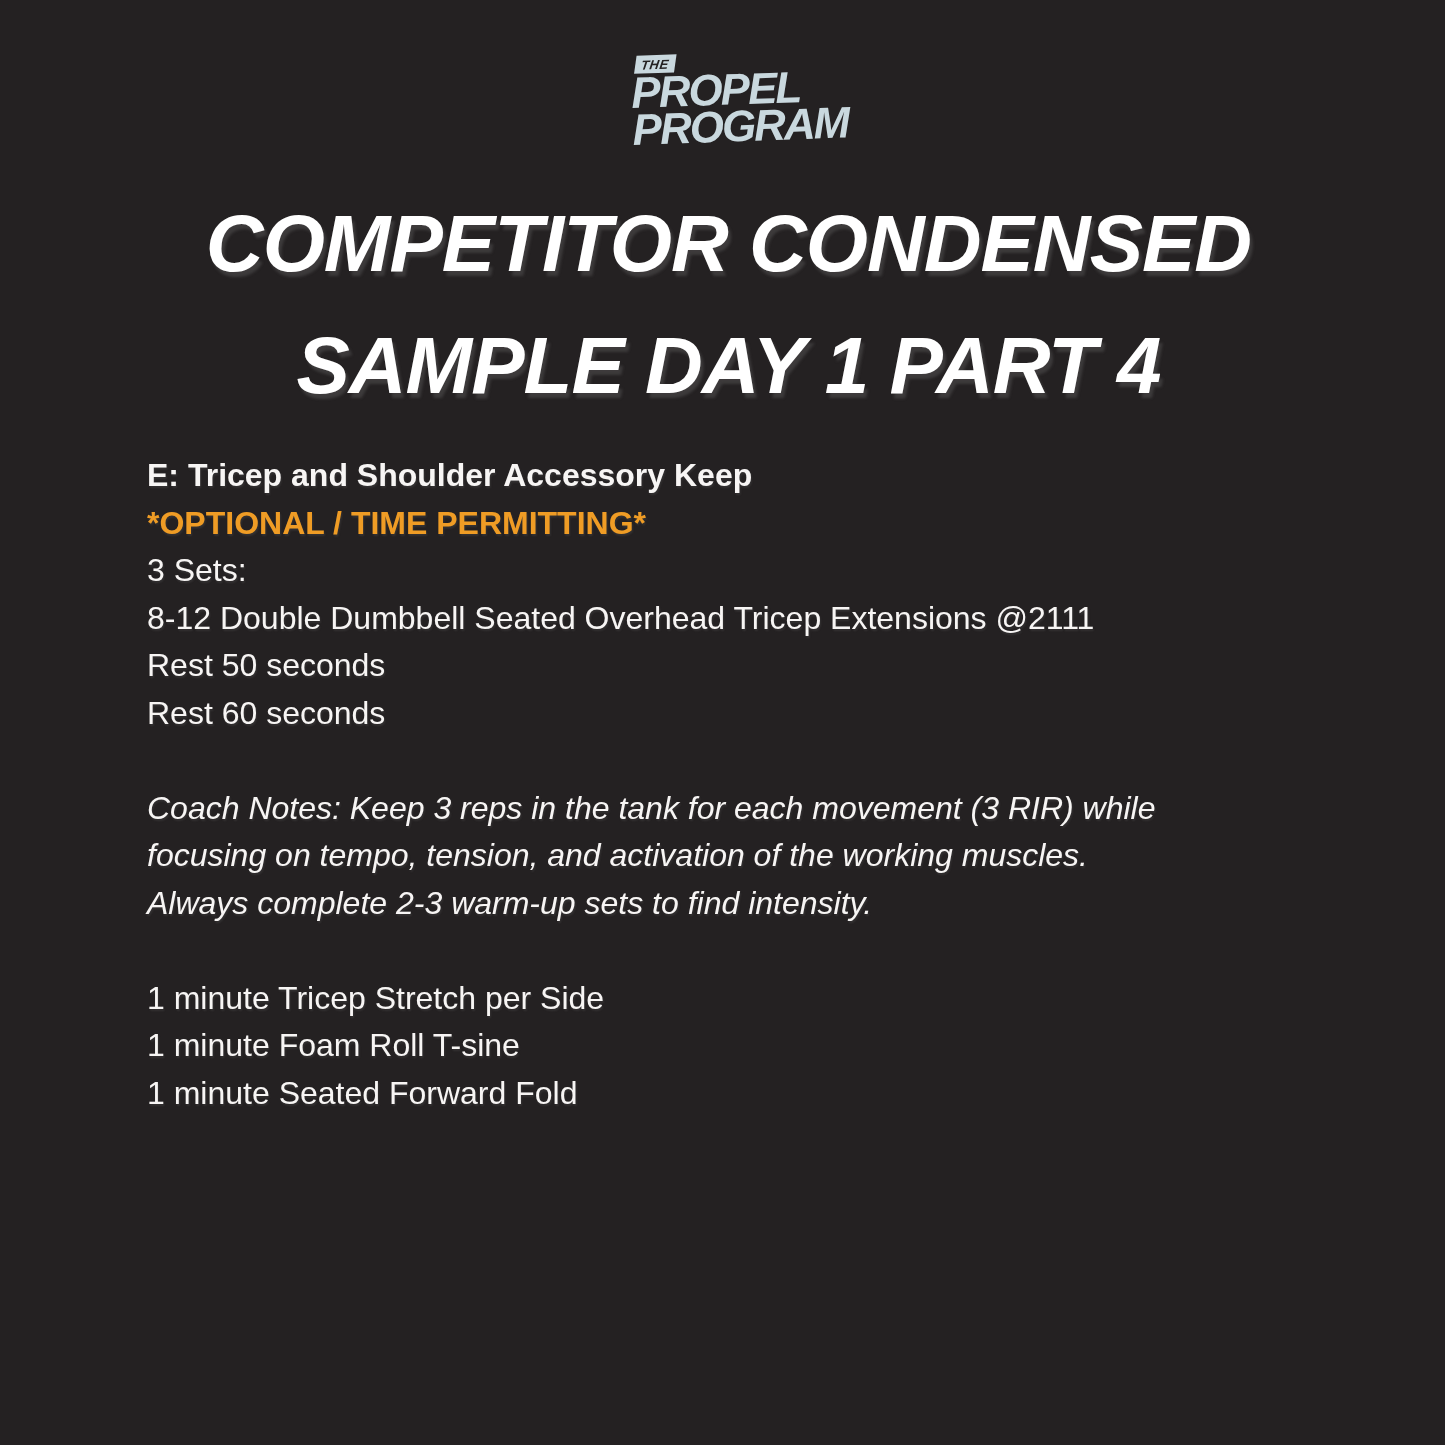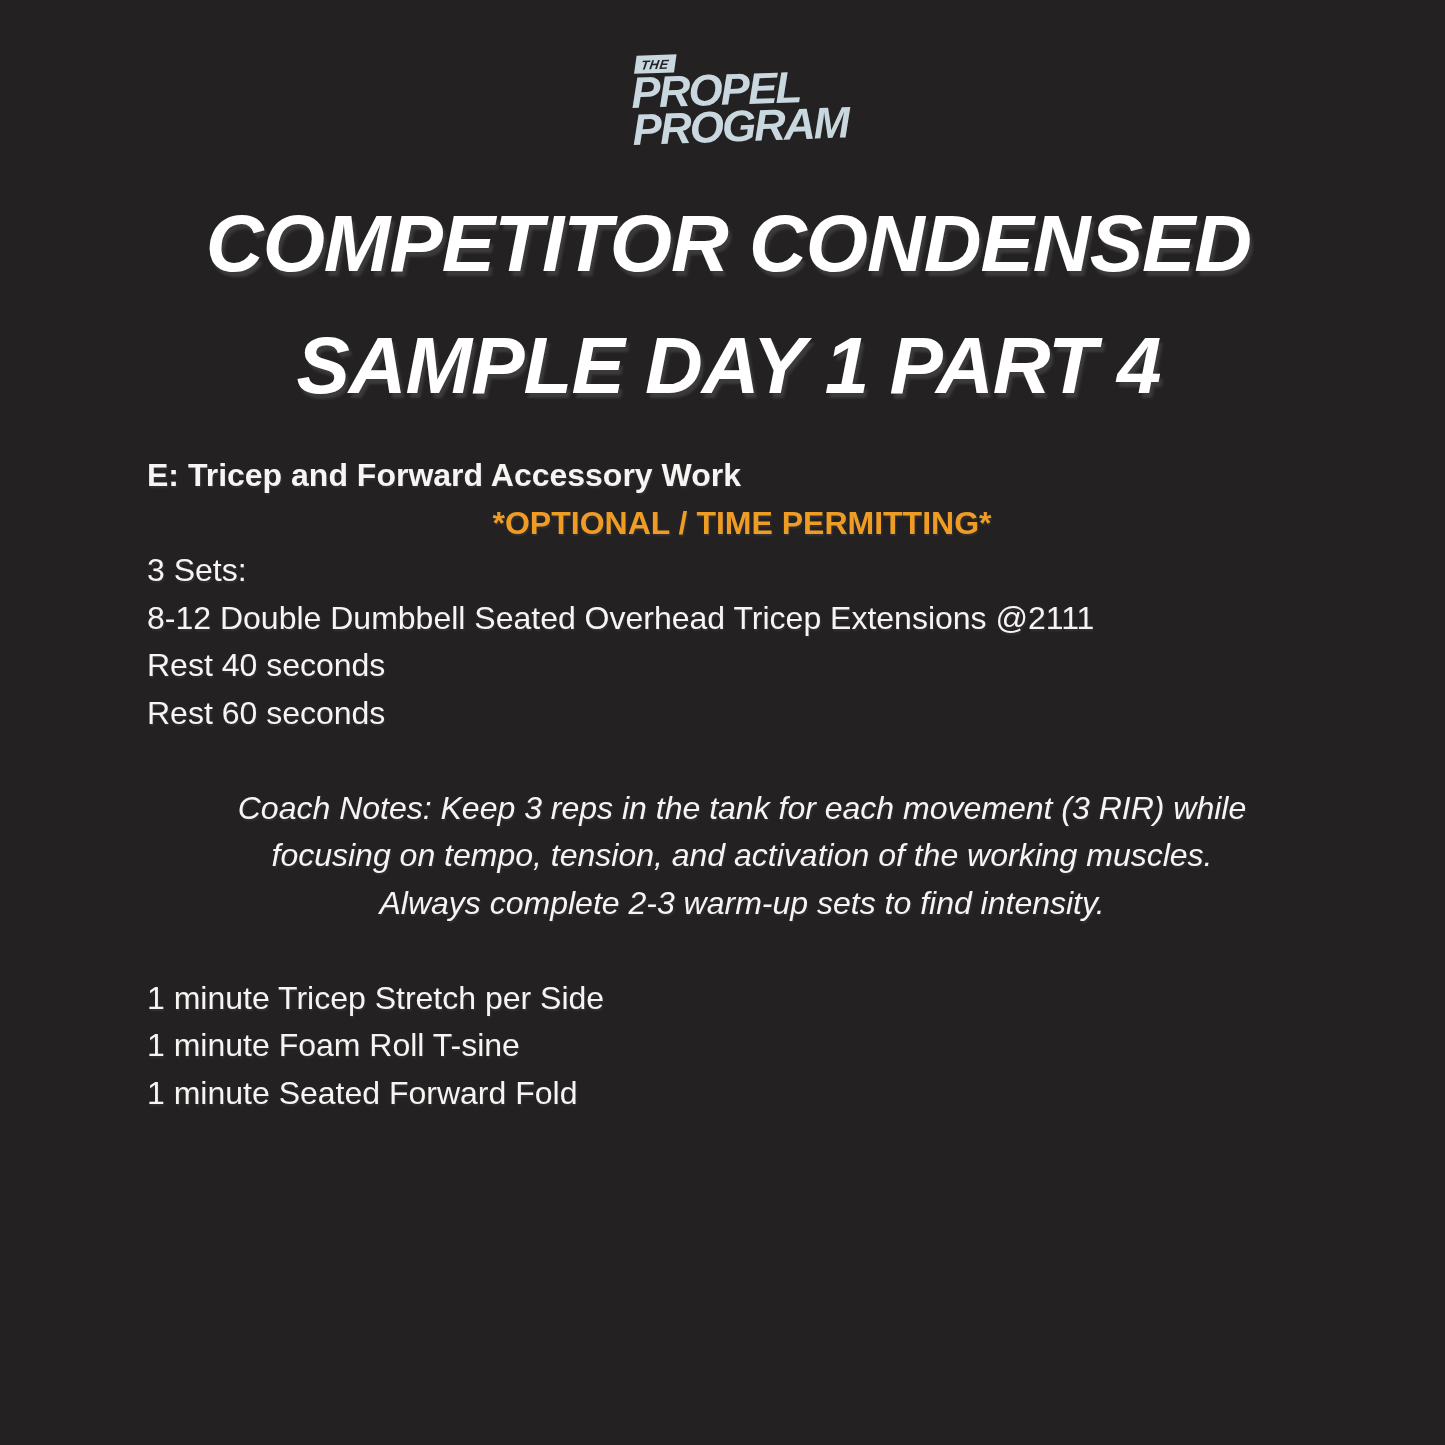--- a/index.html
+++ b/index.html
@@ -66,45 +66,45 @@
     position:absolute;
     left:147px;top:452px;
     width:1190px;
     color:var(--text,#f7f5f4);
     font-size:32px;
     line-height:47.5px;
     text-shadow:1px 2px 2px rgba(110,110,110,0.22);
   }
   .line{white-space:nowrap;min-height:47.5px;}
   .s-bold{font-weight:700;}
-  .s-orange{font-weight:700;color:var(--accent,#ef9c25);text-align:center;}
-  .s-italic{font-style:italic;text-align:center;}
+  .s-orange{font-weight:700;color:var(--accent,#ef9c25);}
+  .s-italic{font-style:italic;}
   .s-spacer{}
 </style>
 </head>
 <body>
 
 <div class="page">
 
   <div class="logo">
     <span class="logo-badge">THE</span>
     <div class="logo-word">PROPEL</div>
     <div class="logo-word">PROGRAM</div>
   </div>
 
   <h1 class="title t1">COMPETITOR CONDENSED</h1>
 
   <h1 class="title t2">SAMPLE DAY 1 PART 4</h1>
 
   <div class="body-text" id="body-lines">
-      <div class="line s-bold">E: Tricep and Forward Accessory Work</div>
+      <div class="line s-bold">E: Tricep and Shoulder Accessory Keep</div>
       <div class="line s-orange">*OPTIONAL / TIME PERMITTING*</div>
       <div class="line s-normal">3 Sets:</div>
       <div class="line s-normal">8-12 Double Dumbbell Seated Overhead Tricep Extensions @2111</div>
-      <div class="line s-normal">Rest 40 seconds</div>
+      <div class="line s-normal">Rest 50 seconds</div>
       <div class="line s-normal">Rest 60 seconds</div>
       <div class="line s-spacer"></div>
       <div class="line s-italic">Coach Notes: Keep 3 reps in the tank for each movement (3 RIR) while</div>
       <div class="line s-italic">focusing on tempo, tension, and activation of the working muscles.</div>
       <div class="line s-italic">Always complete 2-3 warm-up sets to find intensity.</div>
       <div class="line s-spacer"></div>
       <div class="line s-normal">1 minute Tricep Stretch per Side</div>
       <div class="line s-normal">1 minute Foam Roll T-sine</div>
       <div class="line s-normal">1 minute Seated Forward Fold</div>
     </div>

